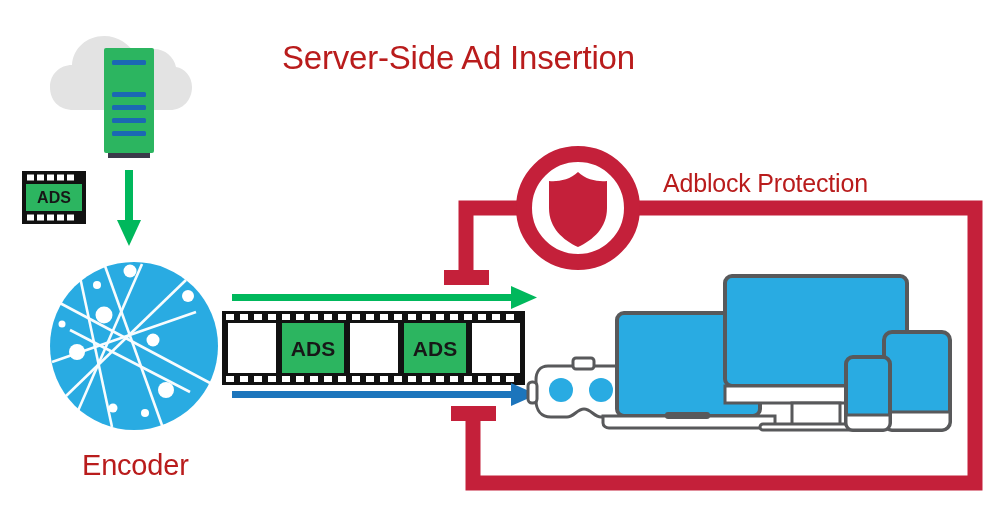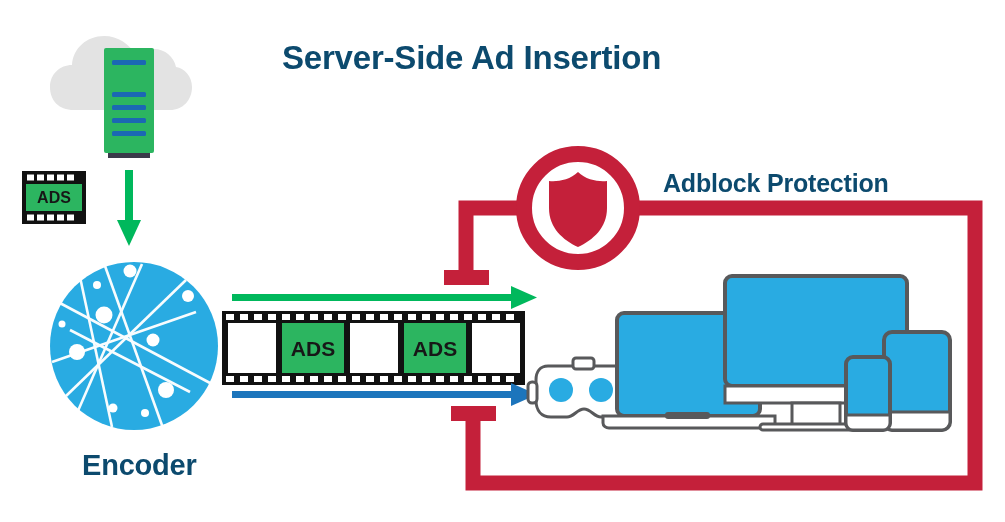--- a/index.html
+++ b/index.html
@@ -21,22 +21,22 @@
   #diagram {
     position: absolute;
     left: 0;
     top: 0;
     width: 1005px;
     height: 522px;
   }
   .lbl {
     position: absolute;
     font-family: "Liberation Sans", sans-serif;
-    font-weight: bold;
-    color: #0c4a6e;
+    font-weight: normal;
+    color: #b91c1c;
     white-space: nowrap;
     letter-spacing: -0.2px;
   }
   #title-text {
     left: 282px;
     top: 39px;
     font-size: 33px;
   }
   #adblock-text {
     left: 663px;

